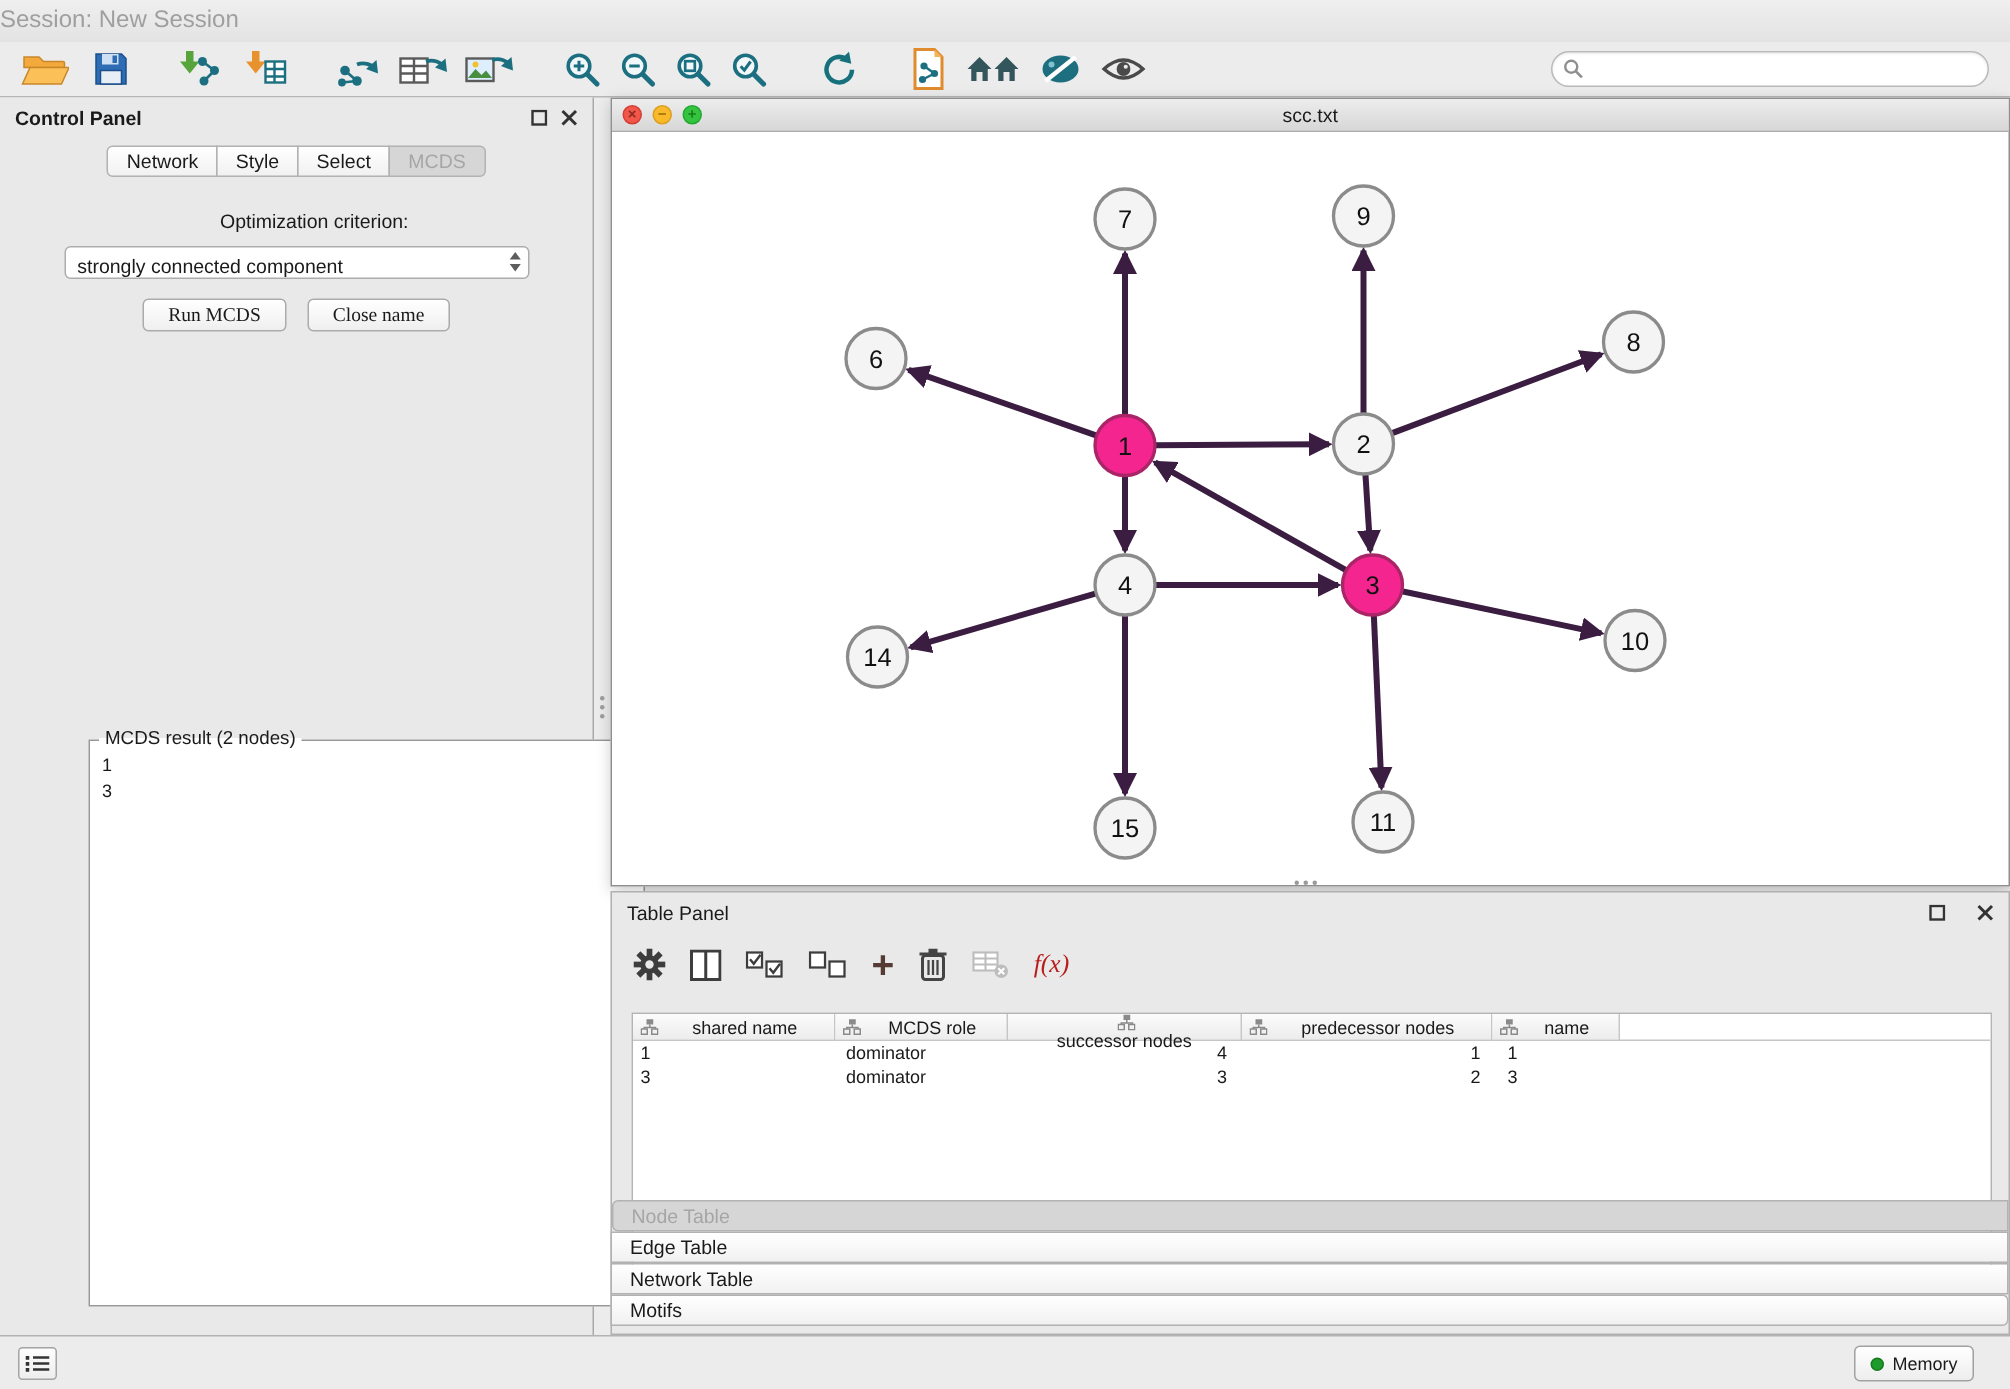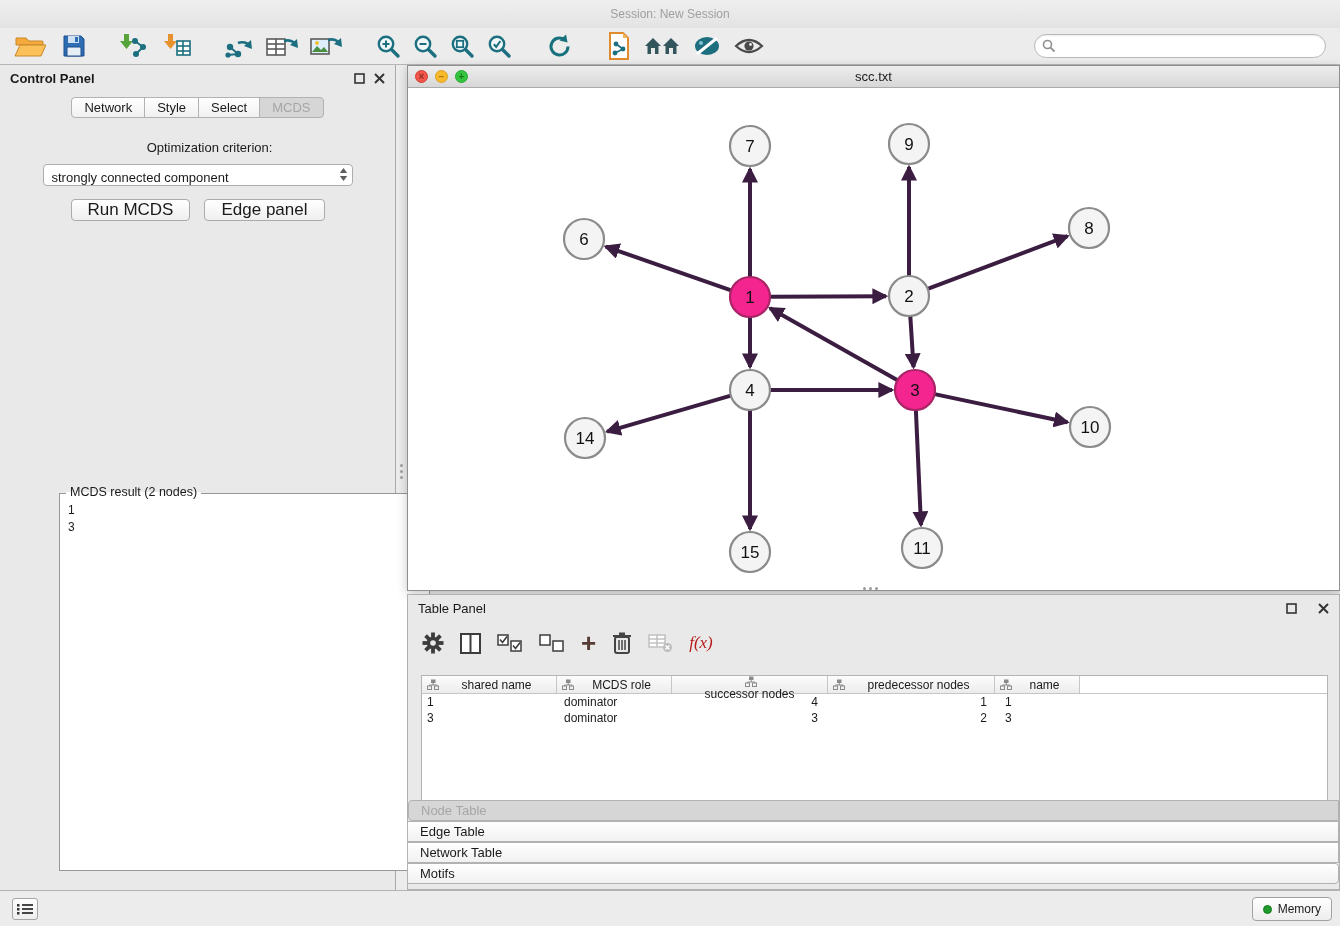--- a/index.html
+++ b/index.html
@@ -7,22 +7,22 @@
   body {
     position:relative; overflow:hidden;
     background:#ececec;
     font-family:"Liberation Sans", sans-serif;
     color:#1a1a1a; font-size:13px;
     -webkit-font-smoothing:antialiased;
   }
 
   
   .titlebar { position:absolute; left:0; top:0; width:1340px; height:28px;
-    background:linear-gradient(#efefef,#e3e3e3); text-align:center; line-height:28px;
-    color:#9f9f9f; font-size:12px; }
+    background:linear-gradient(#efefef,#e3e3e3); line-height:28px;
+    color:#9f9f9f; font-size:16px; }
 
   
   .toolbar { position:absolute; left:0; top:28px; width:1340px; height:37px;
     display:flex; align-items:center; padding:0 12px;
     border-bottom:1px solid #b6b6b6; background:#ececec; }
   .tbico { display:flex; align-items:center; justify-content:center; height:32px; cursor:default; }
   .sp { flex:1; }
   .searchwrap { position:relative; width:292px; height:24px; margin-right:2px; }
   .searchwrap input { width:100%; height:100%; border:1px solid #b9b9b9; border-radius:12px;
     background:#fff; padding:0 10px 0 26px; font-size:13px; outline:none;
@@ -40,23 +40,23 @@
     background:linear-gradient(#ffffff,#f1f1f1); white-space:nowrap; cursor:default; }
   .tab:first-child { border-radius:4px 0 0 4px; margin-left:0; }
   .tab:last-child { border-radius:0 4px 4px 0; }
   .tab.selected { background:#d6d6d6; color:#a6a6a6; }
   .opt-label { text-align:center; margin-top:22px; font-size:13px;padding-left:24px; }
   .dropdown { width:310px; height:22px; margin:9px auto 0; background:#fff;
     border:1px solid #adadad; border-radius:4px; display:flex; align-items:flex-end;
     padding:0 4px 0 8px; font-size:13px; cursor:default; }
   .dd-text { flex:1; overflow:hidden; white-space:nowrap; }
   .btn-row { display:flex; justify-content:center; gap:14px; margin-top:13px; }
-  .btn { height:22px; padding:0 16px; font-size:17px; color:#1a1a1a;
+  .btn { height:22px; padding:0 16px; font-size:13px; color:#1a1a1a;
     background:linear-gradient(#ffffff,#efefef); border:1px solid #ababab;
-    border-radius:4px; cursor:default; font-family:Liberation Sans, sans-serif; }
+    border-radius:4px; cursor:default; font-family:Liberation Serif, serif; }
   .result-group { position:absolute; left:12px; top:428px; width:371px; height:378px;
     background:#fff; border:1px solid #979797;margin-left:47px; }
   .result-legend { position:absolute; top:-9px; left:6px; padding:0 4px; font-size:12.5px;
     background:linear-gradient(180deg,#e9e9e9 50%,#ffffff 50%); }
   .result-body { padding:8px 0 0 8px; font-size:12px; line-height:17px; }
 
   
   .network-window { position:absolute; left:407px; top:65px; width:933px; height:526px;
     background:#fff; border:1px solid #8f8f8f; box-shadow:0 3px 10px rgba(0,0,0,.22); }
   .nw-titlebar { position:relative; height:22px; background:linear-gradient(#ededed,#d7d7d7);
@@ -94,21 +94,21 @@
   .td.num { text-align:right; } .td.c2 { padding-right:10px; } .td.c3 { padding-right:8px; }
   .td.c4 { padding-left:10px; }
   .tp-tabs { position:absolute; left:0; bottom:5px; width:100%; display:flex; justify-content:center;flex-direction:column; }
 
   
   .statusbar { position:absolute; left:0; top:890px; width:1340px; height:36px;
     background:#ececec; border-top:1px solid #b3b3b3; }
   .list-btn { position:absolute; left:12px; top:7px; width:26px; height:22px;
     border:1px solid #a5a5a5; border-radius:3px; background:linear-gradient(#fdfdfd,#eee);
     display:flex; align-items:center; justify-content:center; cursor:default; }
-  .memory-btn { position:absolute; right:8px; top:6px; height:24px; padding:0 10px;
+  .memory-btn { position:absolute; right:24px; top:6px; height:24px; padding:0 10px;
     border:1px solid #a2a2a2; border-radius:4px; background:linear-gradient(#fff,#ededed);
     display:flex; align-items:center; gap:6px; font-size:12px; cursor:default; }
   .memdot { width:9px; height:9px; border-radius:50%; background:#1f9b2c; border:1px solid #157a20; }
 
   
   .v-split { position:absolute; left:397px; top:461px; width:8px; height:28px; }
   .v-split i { display:block; width:3px; height:3px; border-radius:50%; background:#9a9a9a; margin:3px auto; }
   .h-split { position:absolute; left:858px; top:587px; width:24px; height:6px; display:flex; gap:3px; justify-content:center; }
   .h-split i { width:3px; height:3px; border-radius:50%; background:#9a9a9a; }
 </style>
@@ -299,21 +299,21 @@
   <div class="opt-label">Optimization criterion:</div>
   <div class="dropdown">
     <span class="dd-text">strongly connected component</span>
     <span><svg width="9" height="15">
           <polygon points="4.5,1 8.2,6 0.8,6" fill="#5d5d5d"></polygon>
           <polygon points="0.8,9 8.2,9 4.5,14" fill="#5d5d5d"></polygon>
         </svg></span>
   </div>
   <div class="btn-row">
     <button class="btn">Run MCDS</button>
-    <button class="btn">Edge panel</button>
+    <button class="btn">Close name</button>
   </div>
   <div class="result-group">
     <div class="result-legend">MCDS result (2 nodes)</div>
     <div class="result-body">
       <div>1</div>
       <div>3</div>
     </div>
   </div>
 </div>
 

